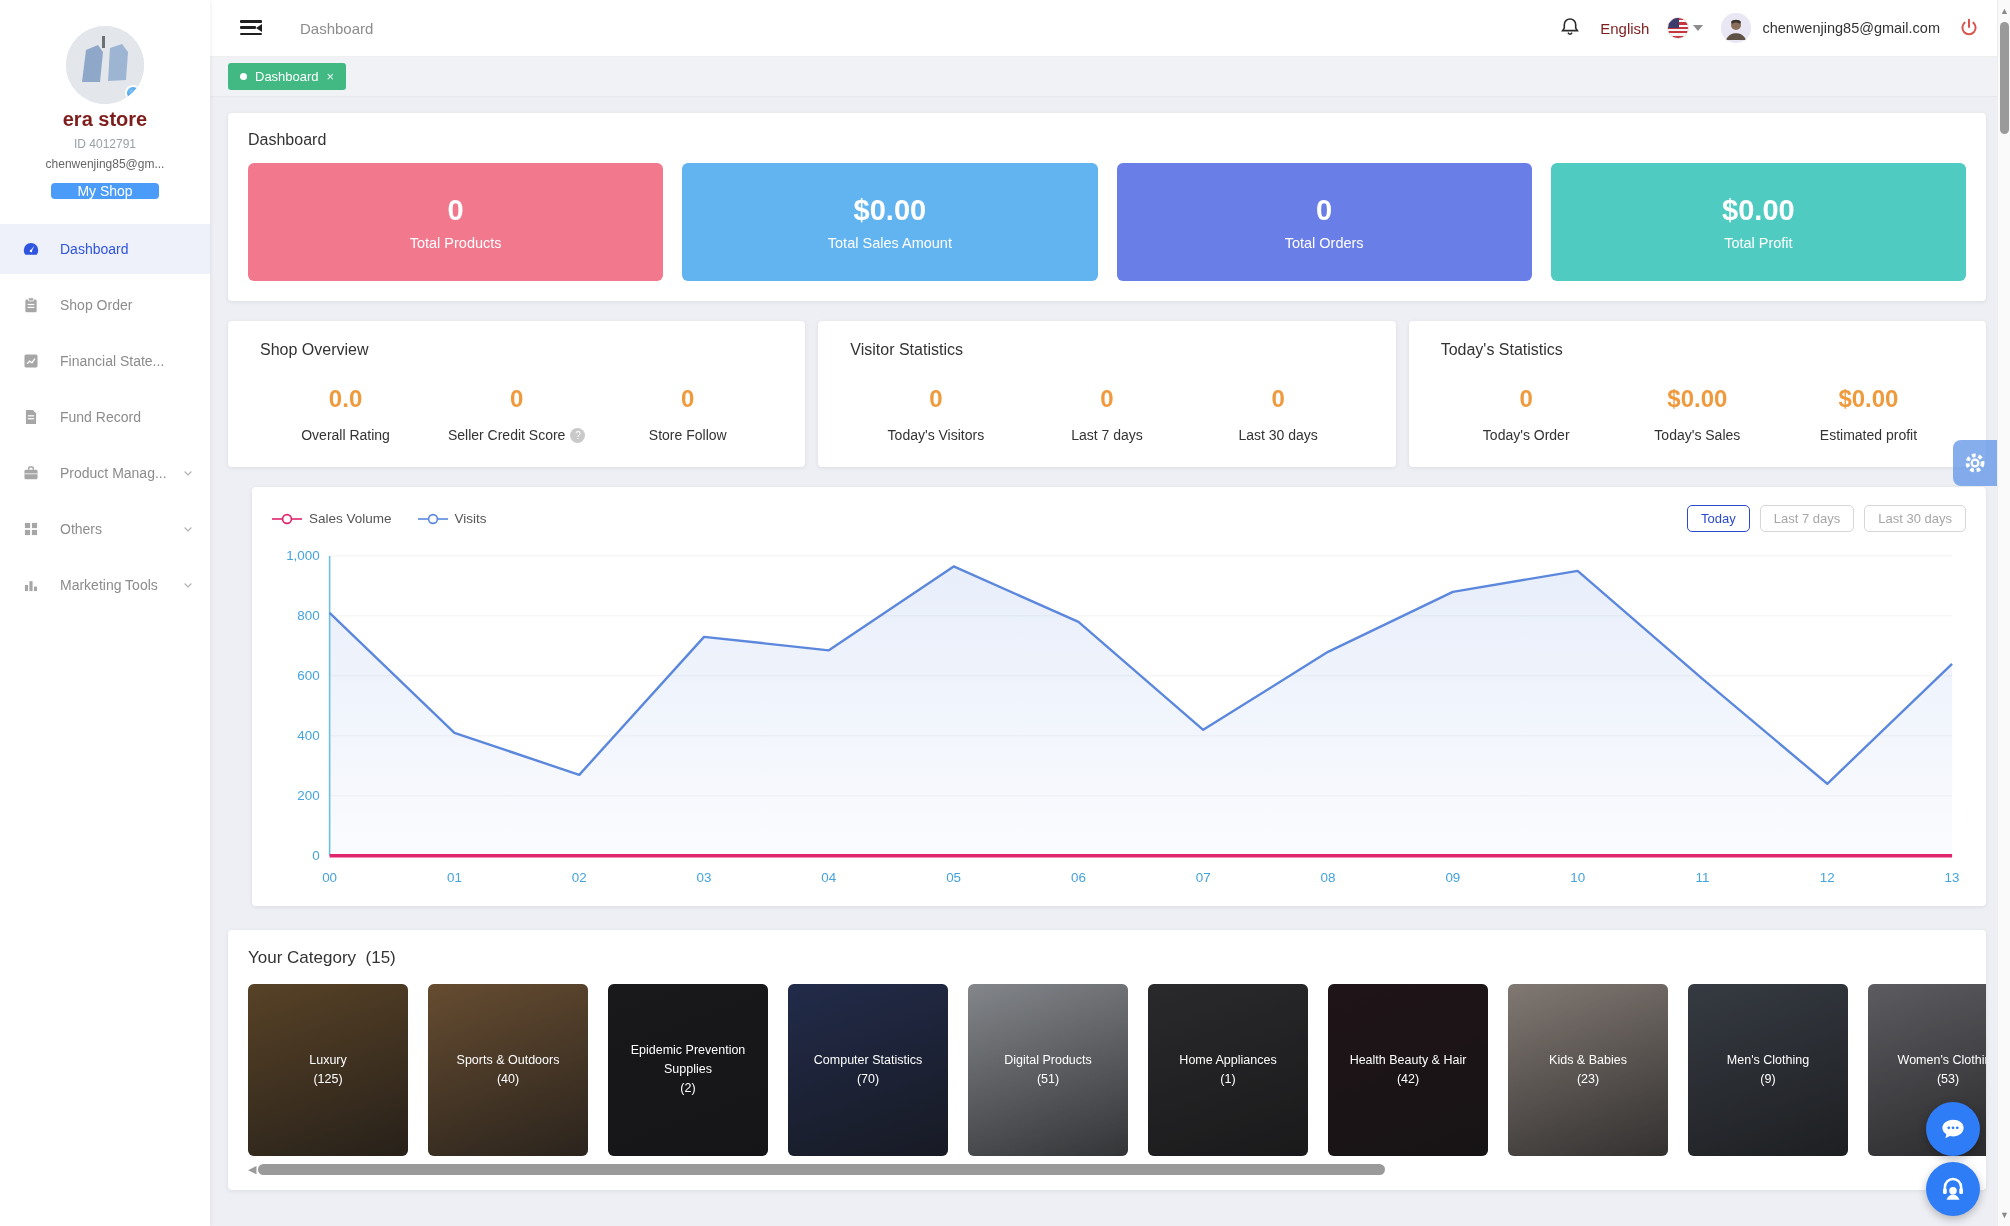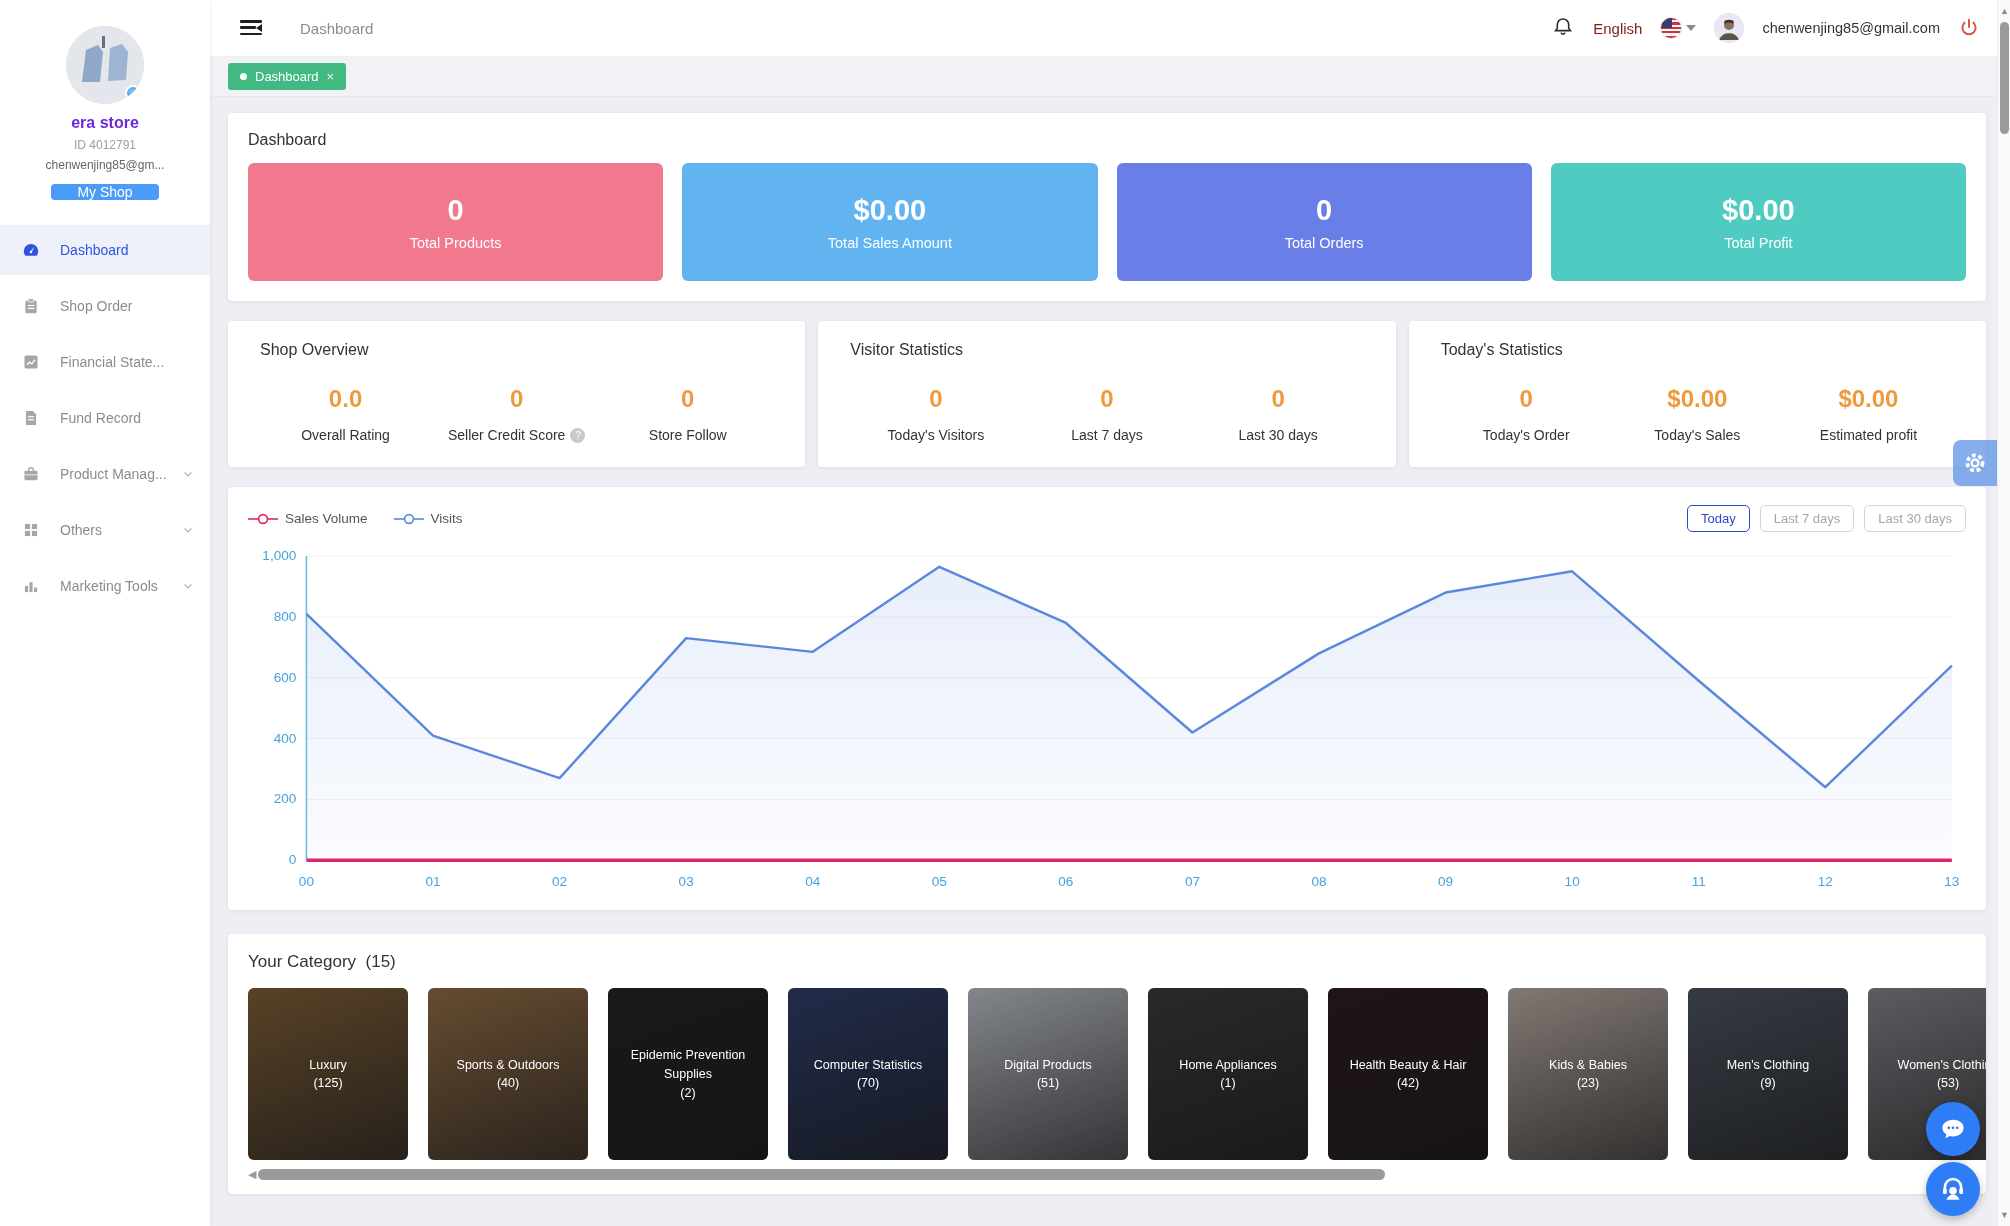--- a/index.html
+++ b/index.html
@@ -8,21 +8,21 @@
   .app { position:relative; width:2010px; height:1226px; display:flex; }
 
   
   .sidebar { width:210px; height:100%; background:#fff; box-shadow:1px 0 4px rgba(0,0,0,.06); z-index:5; flex:0 0 210px; }
   .profile { text-align:center; padding-top:26px; }
   .avatar { position:relative; width:78px; height:78px; margin:0 auto; border-radius:50%;
     background:linear-gradient(135deg,#e8eaee 0%,#dfe3e9 60%,#cfd5dd 100%); overflow:hidden; }
   .avatar svg { width:100%; height:100%; }
   .avatar .badge { position:absolute; right:3px; bottom:3px; width:16px; height:16px; border-radius:50%;
     background:radial-gradient(circle at 35% 35%, #7ec4f8, #1d7fd6); border:2px solid #fff; }
-  .store-name { margin-top:10px; font-size:16px; font-weight:bold; color:#6d28d9; }
+  .store-name { margin-top:4px; font-size:20px; font-weight:bold; color:#7f1d1d; }
   .store-id { margin-top:6px; font-size:12px; color:#9aa0a6; }
   .store-email { margin-top:6px; font-size:12px; color:#666; }
   .myshop { margin-top:12px; background:#4a9cf8; color:#fff; border:none; border-radius:4px;
     font-size:14px; padding:0 26px; cursor:pointer; }
   .menu { margin-top:24px; }
   .menu-item { position:relative; display:flex; align-items:center; height:50px; margin-bottom:6px;
     padding-left:22px; color:#8c8c8c; font-size:14px; cursor:pointer; }
   .menu-item .mi-icon { width:18px; height:18px; margin-right:20px; display:inline-flex; color:#a6a6a6; }
   .menu-item .mi-icon svg { width:18px; height:18px; }
   .menu-item.active { background:#eef1f9; color:#2e54e0; }
@@ -39,21 +39,21 @@
     border-bottom:4px solid transparent; border-right:6px solid #1f1f1f; }
   .breadcrumb { font-size:15px; color:#8c8c8c; }
   .topbar-right { margin-left:auto; display:flex; align-items:center; gap:18px; }
   .bell { width:24px; height:24px; cursor:pointer; }
   .lang { font-size:15px; color:#7f1d1d; cursor:pointer; }
   .flag-wrap { display:flex; align-items:center; gap:4px; cursor:pointer; }
   .flag { width:22px; height:22px; border-radius:50%; position:relative; overflow:hidden;
     background:repeating-linear-gradient(180deg,#c7363d 0 2.2px,#f6f6f6 2.2px 4.4px); border:1px solid #e3e3e3; }
   .flag::after { content:""; position:absolute; left:0; top:0; width:11px; height:10px; background:#3c3b6e; }
   .caret { width:0; height:0; border-left:5px solid transparent; border-right:5px solid transparent; border-top:6px solid #8c8c8c; }
-  .user-wrap { display:flex; align-items:center; gap:18px; cursor:pointer; }
+  .user-wrap { display:flex; align-items:center; gap:11px; cursor:pointer; }
   .user-avatar { width:30px; height:30px; border-radius:50%; background:#e9e7f3; overflow:hidden; }
   .user-email { font-size:14.5px; color:#333; }
   .power { width:22px; height:22px; cursor:pointer; }
 
   .tabbar { height:40px; display:flex; align-items:center; padding:0 18px; background:#f0f2f5; border-bottom:1px solid #e6e8ec; }
   .tab { display:flex; align-items:center; gap:8px; background:#42b983; color:#fff; font-size:13px;
     padding:6px 12px; border-radius:3px; cursor:pointer; }
   .tab .dot { width:7px; height:7px; border-radius:50%; background:#fff; }
   .tab .x { font-size:13px; line-height:1; opacity:.9; cursor:pointer; }
 
@@ -73,21 +73,21 @@
   .row3 { display:flex; gap:13px; margin-top:20px; }
   .ov-card { flex:1; padding:20px 32px 24px; }
   .ov-metrics { display:grid; grid-template-columns:1fr 1fr 1fr; margin-top:26px; }
   .metric { text-align:center; }
   .metric-value { font-size:24px; font-weight:bold; color:#ef9a3d; }
   .metric-label { margin-top:14px; font-size:14px; color:#333; }
   .help { display:inline-block; width:15px; height:15px; border-radius:50%; background:#c9c9c9; color:#fff;
     font-size:10px; line-height:15px; text-align:center; margin-left:5px; vertical-align:1px; cursor:pointer; }
 
   
-  .chart-card { margin-top:20px; padding:18px 20px 10px; }
+  .chart-card { margin-top:20px; padding:18px 20px 10px;margin-left:24px; }
   .chart-head { display:flex; align-items:center; }
   .legend { display:flex; align-items:center; gap:26px; }
   .legend-item { display:flex; align-items:center; gap:7px; font-size:13.5px; color:#555; }
   .range-btns { margin-left:auto; display:flex; gap:10px; }
   .range-btn { font-size:13px; padding:5px 13px; border-radius:5px; background:#fff; border:1px solid #d6d6d6;
     color:#a6a6a6; cursor:pointer; }
   .range-btn.active { border-color:#2b4acb; color:#2b4acb; }
   #chart-wrap { margin-top:10px; }
 
   

